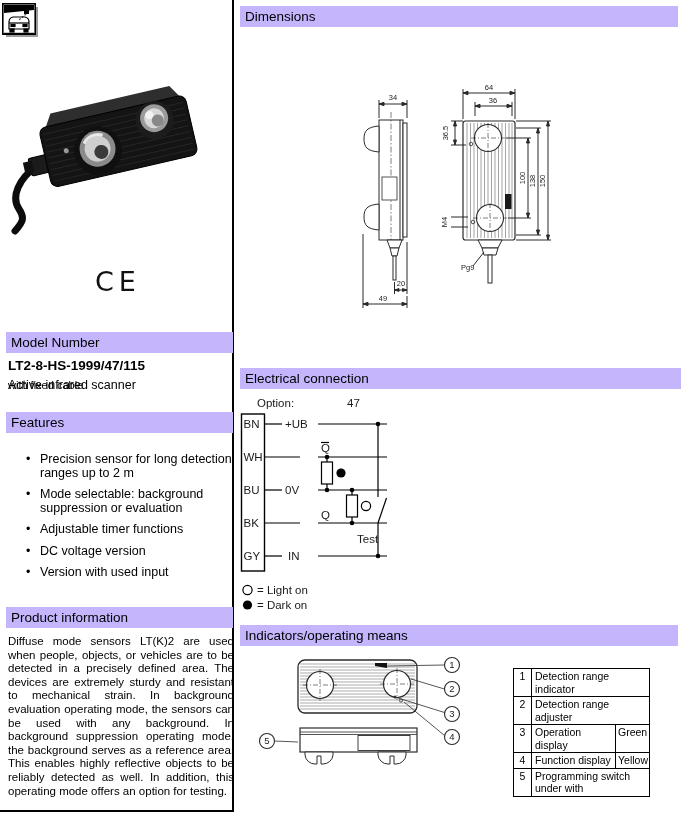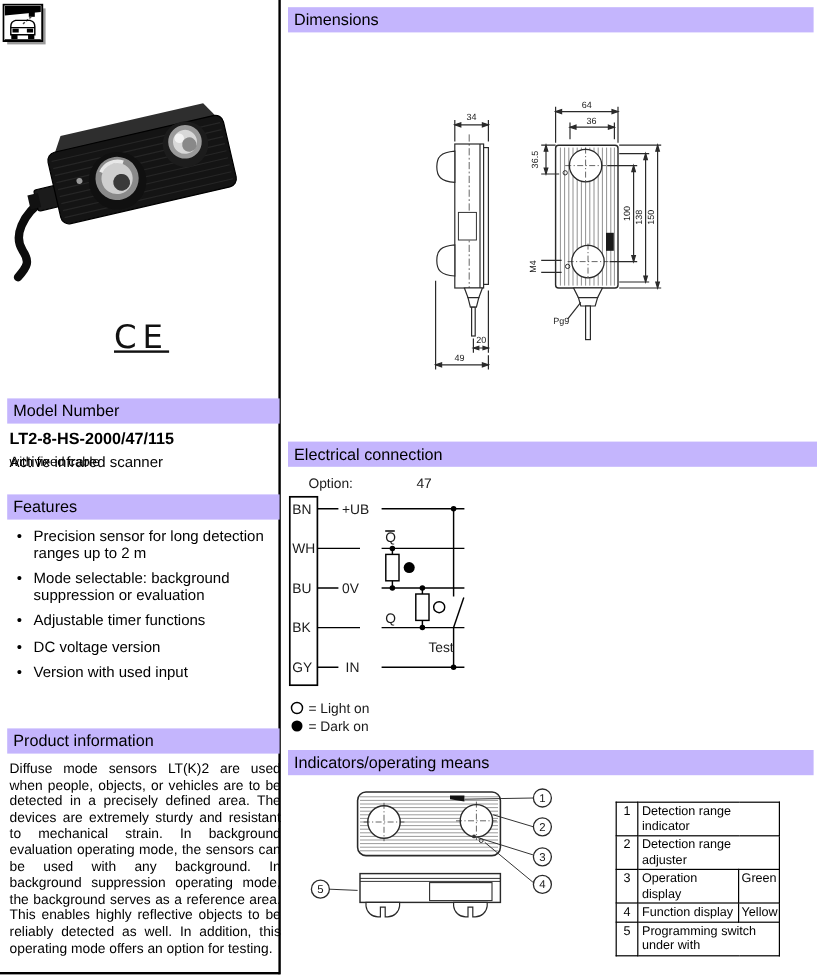--- a/index.html
+++ b/index.html
@@ -6,21 +6,21 @@
   .page{position:relative;width:681px;height:814px;background:#fff;overflow:hidden;
         font-family:"Liberation Sans",sans-serif;color:#000;}
   .abs{position:absolute;}
   .hdr{background:#c4b5fd;height:21px;line-height:21px;font-weight:normal;
        font-size:13.5px;padding-left:5px;box-sizing:border-box;}
   .divider{left:232px;top:0;width:2px;height:812px;background:#000;}
   .bottom-rule{left:0;top:810px;width:233px;height:2px;background:#000;}
   .model-number{font-weight:bold;font-size:13.5px;}
   .desc{font-size:12.5px;}
   .subdesc{font-size:11px;}
-  ul.features{margin:0;padding:0;list-style:none;width:222px;}
+  ul.features{margin:12px;padding:0;list-style:none;width:222px;}
   ul.features li{position:relative;padding-left:20px;font-size:12.5px;
                  line-height:13.5px;margin-bottom:8px;}
   ul.features li::before{content:"\2022";position:absolute;left:6px;top:0;}
   .para{font-size:11.5px;line-height:13.6px;text-align:justify;width:226px;}
   .ce{font-family:"DejaVu Sans",sans-serif;font-size:27px;letter-spacing:5px;color:#111;}
   svg text{font-family:"Liberation Sans",sans-serif;fill:#1a1a1a;}
   .dimtxt{font-size:7.5px;}
   .electxt{font-size:11.5px;}
   table.ind{border-collapse:collapse;width:137px;font-size:10.5px;}
   table.ind td{border:1px solid #000;padding:1px 3px;line-height:12.5px;vertical-align:top;}
@@ -81,24 +81,24 @@
         <circle cx="88" cy="102" r="24" fill="#101010"></circle>
         <circle cx="88" cy="100" r="18" fill="#8a8a8a"></circle>
         <circle cx="88" cy="100" r="13" fill="#cfcfcf"></circle>
         <path d="M76,92 A15,15 0 0 1 96,88" fill="none" stroke="#fff" stroke-width="3" opacity="0.8"></path>
         <circle cx="91" cy="104" r="7" fill="#3a3a3a"></circle>
       </g>
       <circle cx="57" cy="95" r="2.5" fill="#999"></circle>
     </g>
   </svg>
 
-  <div class="abs ce" style="left:95px;top:266px;text-decoration:underline;">CE</div>
+  <div class="abs ce" style="left:95px;top:266px;">CE</div>
 
   <div class="abs hdr" style="left:6px;top:332px;width:227px;">Model Number</div>
-  <div class="abs model-number" style="left:8px;top:358px;">LT2-8-HS-2000/47/115</div>
+  <div class="abs model-number" style="left:8px;top:358px;">LT2-8-HS-1999/47/115</div>
   <div class="abs desc" style="left:8px;top:378px;">Active infrared scanner</div>
   <div class="abs subdesc" style="left:8px;top:379px;">with fixed cable</div>
 
   <div class="abs hdr" style="left:6px;top:412px;width:227px;">Features</div>
   <ul class="abs features" style="left:8px;top:441px;">
     <li>Precision sensor for long detection ranges up to 2 m</li>
     <li>Mode selectable: background suppression or evaluation</li>
     <li>Adjustable timer functions</li>
     <li>DC voltage version</li>
     <li>Version with used input</li>

